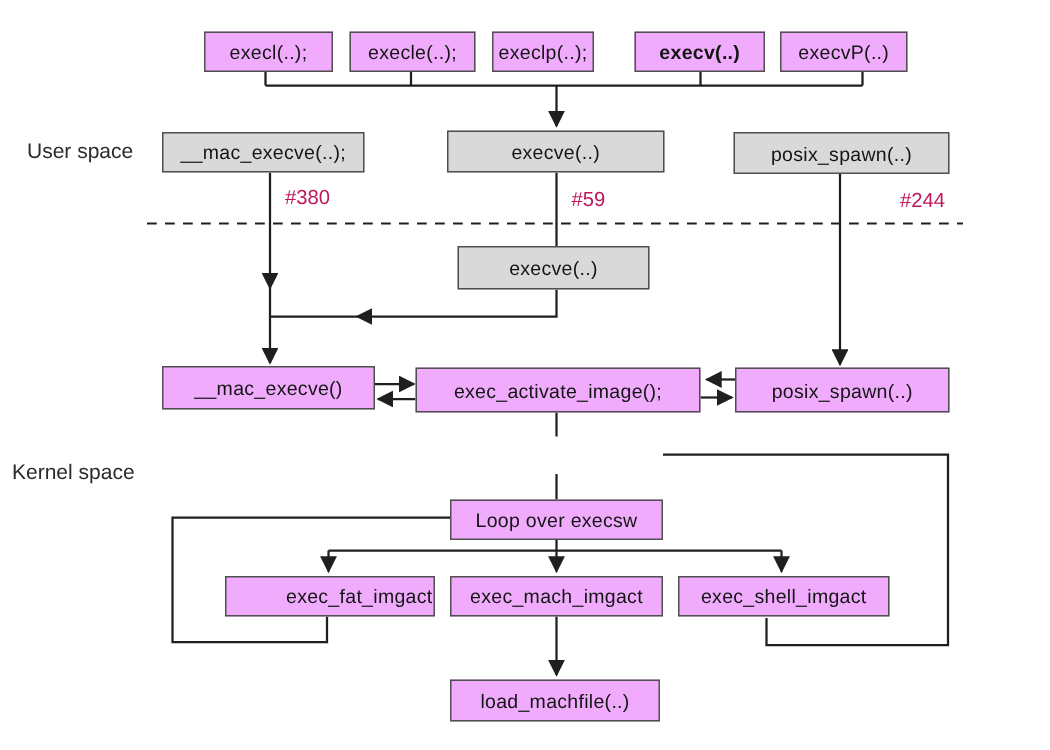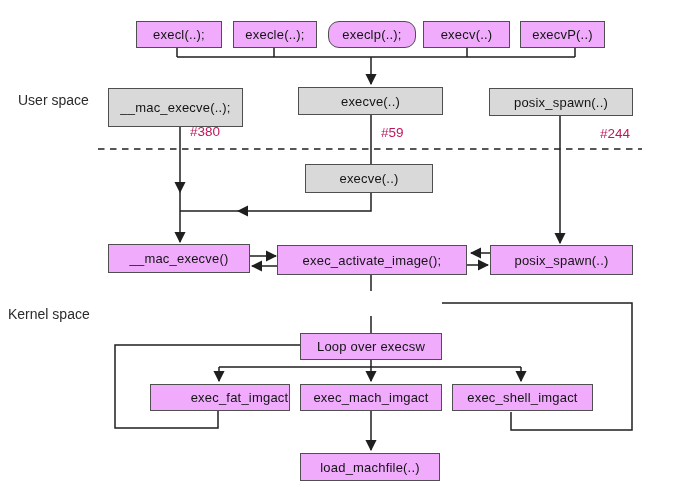--- a/index.html
+++ b/index.html
@@ -66,25 +66,25 @@
 
       <path d="M98 149 H642" stroke-width="1.4" stroke-dasharray="6.5 5.5"></path>
     </g>
   </svg>
 
   <div class="region-label" style="left:18px;top:92px;">User space</div>
   <div class="region-label" style="left:8px;top:306px;">Kernel space</div>
 
   <div class="node" style="left:136px;top:21px;width:86px;height:27px;">execl(..);</div>
   <div class="node" style="left:233px;top:21px;width:84px;height:27px;">execle(..);</div>
-  <div class="node" style="left:328px;top:21px;width:88px;height:27px;border-radius:11px;">execlp(..);</div>
-  <div class="node" style="left:423px;top:21px;width:87px;height:27px;">execv(..)</div>
+  <div class="node" style="left:328px;top:21px;width:68px;height:27px;">execlp(..);</div>
+  <div class="node" style="left:423px;top:21px;width:87px;height:27px;font-weight:bold;">execv(..)</div>
   <div class="node" style="left:520px;top:21px;width:85px;height:27px;">execvP(..)</div>
 
-  <div class="node gray" style="left:108px;top:88px;width:135px;height:39px;">__mac_execve(..);</div>
+  <div class="node gray" style="left:108px;top:88px;width:135px;height:27px;">__mac_execve(..);</div>
   <div class="node gray" style="left:298px;top:87px;width:145px;height:28px;">execve(..)</div>
   <div class="node gray" style="left:489px;top:88px;width:144px;height:28px;">posix_spawn(..)</div>
 
   <div class="syscall-num" style="left:190px;top:124px;">#380</div>
   <div class="syscall-num" style="left:381px;top:125px;">#59</div>
   <div class="syscall-num" style="left:568px;top:126px;margin-left:32px;">#244</div>
 
   <div class="node gray" style="left:305px;top:164px;width:128px;height:29px;">execve(..)</div>
 
   <div class="node" style="left:108px;top:244px;width:142px;height:29px;">__mac_execve()</div>

